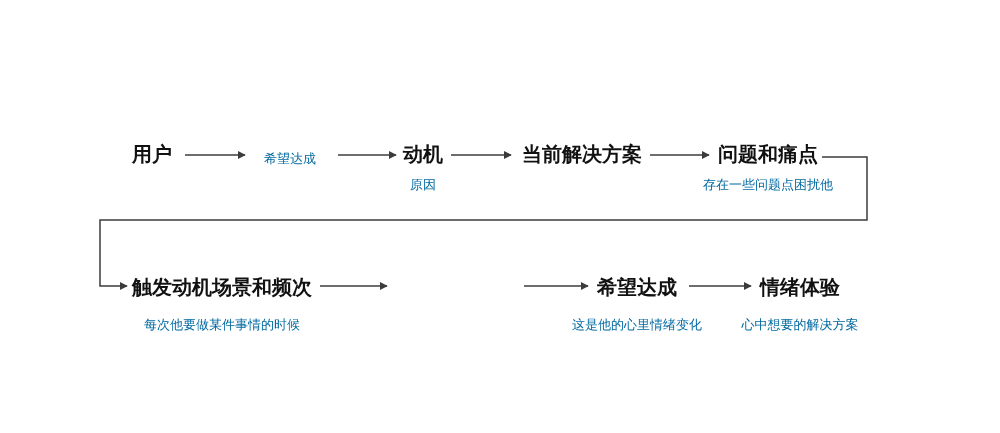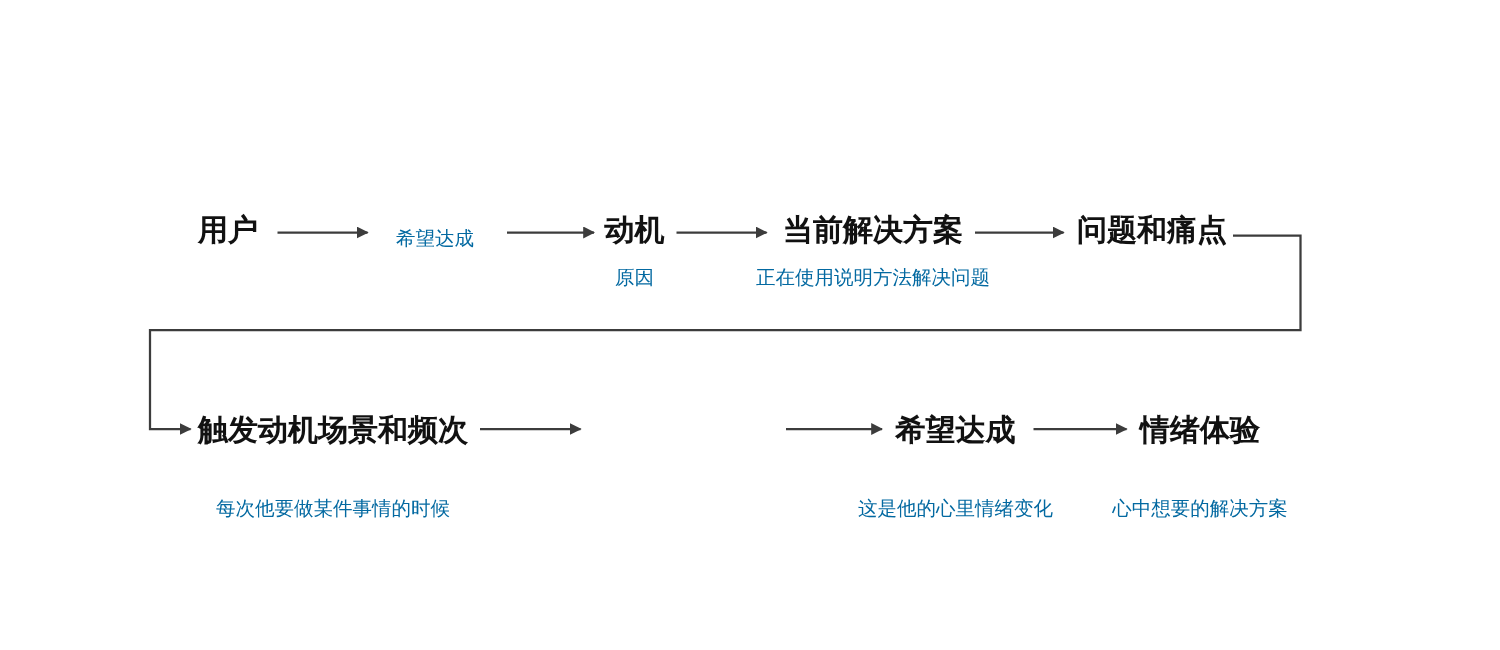--- a/index.html
+++ b/index.html
@@ -36,21 +36,21 @@
     line-height: 26px;
     color: #111111;
   }
   .subtitle {
     font-size: 13px;
     font-weight: 400;
     line-height: 16px;
     color: #0369a1;
   }
   .row1 .subtitle { margin-top: 10px; }
-  .row2 .subtitle { margin-top: 31px; }
+  .row2 .subtitle { margin-top: 17px; }
 </style>
 </head>
 <body>
 
 <div class="canvas">
 
   <svg class="connectors" width="1000" height="433" viewBox="0 0 1000 433" xmlns="http://www.w3.org/2000/svg">
     <defs>
       <marker id="arrowhead" viewBox="0 0 10 10" refX="9" refY="5" markerUnits="userSpaceOnUse" markerWidth="8" markerHeight="8" orient="auto">
         <path d="M0,0 L10,5 L0,10 z" fill="#3c3c3c"></path>
@@ -76,25 +76,25 @@
     <div class="subtitle">希望达成</div>
   </div>
 
   <div class="node row1" style="left:423px">
     <div class="title">动机</div>
     <div class="subtitle">原因</div>
   </div>
 
   <div class="node row1" style="left:582px">
     <div class="title">当前解决方案</div>
-    <div class="subtitle">正在使用说明方法解决问题</div>
   </div>
 
   <div class="node row1" style="left:768px">
     <div class="title">问题和痛点</div>
+    <div class="subtitle">存在一些问题点困扰他</div>
   </div>
 
   <div class="node row2" style="left:222px">
     <div class="title">触发动机场景和频次</div>
     <div class="subtitle">每次他要做某件事情的时候</div>
   </div>
 
 
   <div class="node row2" style="left:637px">
     <div class="title">希望达成</div>

